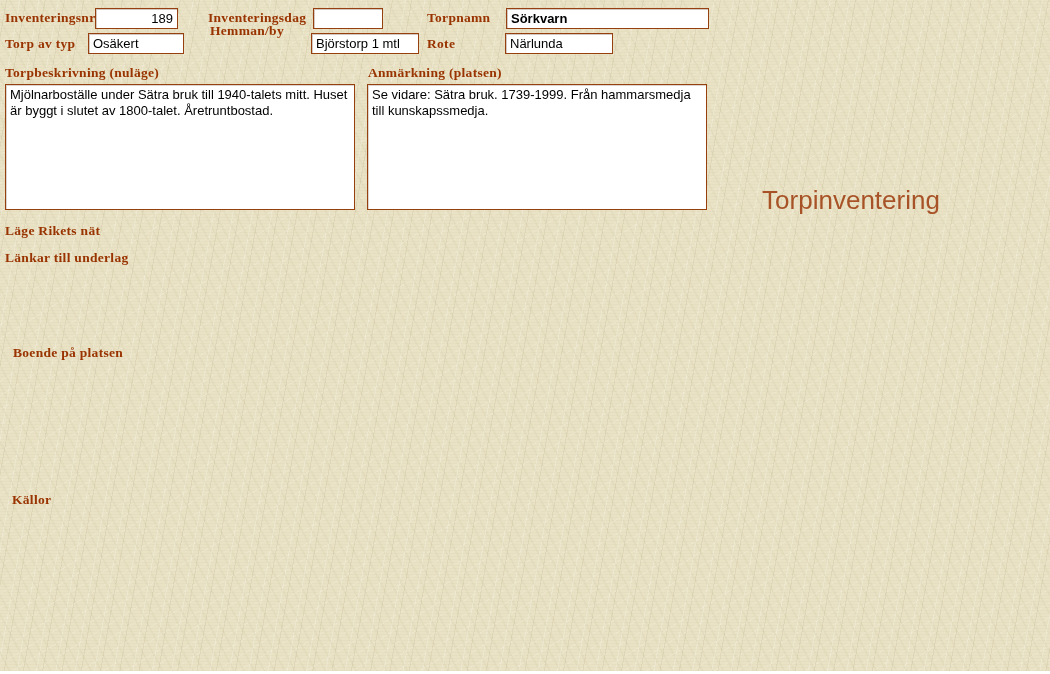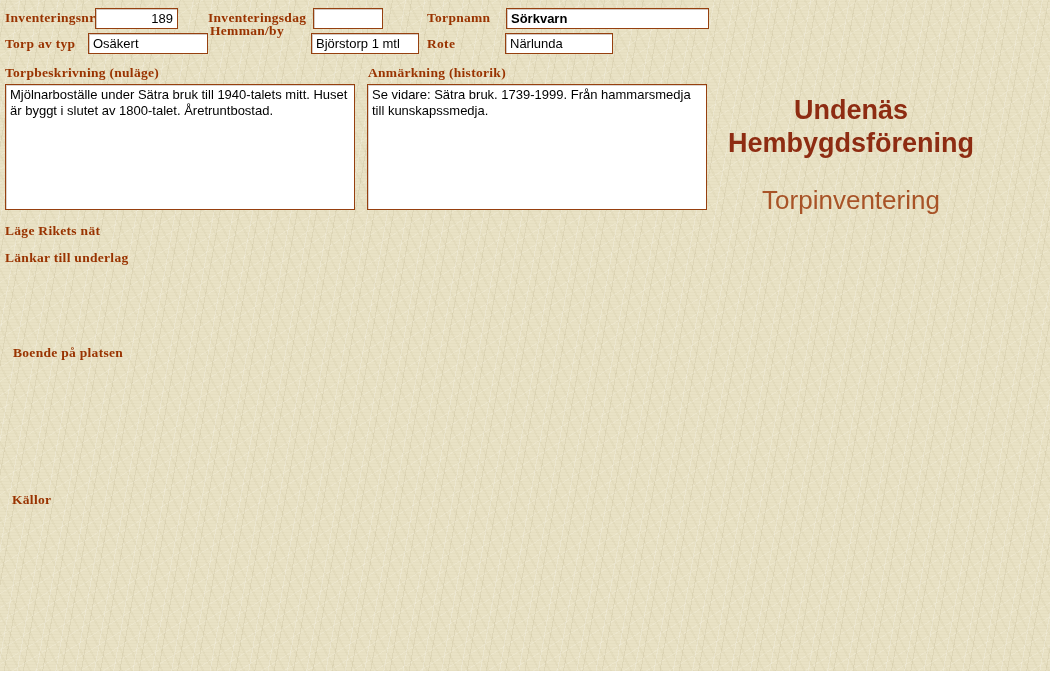--- a/index.html
+++ b/index.html
@@ -93,42 +93,38 @@
   <span class="lbl" style="left:5px; top:10px;">Inventeringsnr</span>
   <input class="field right" style="left: 95px; top: 8px; width: 83px;" value="189">
 
   <span class="lbl" style="left:208px; top:10px;">Inventeringsdag</span>
   <input class="field" style="left: 313px; top: 8px; width: 70px;" value="">
 
   <span class="lbl" style="left:427px; top:10px;">Torpnamn</span>
   <input class="field bold" style="left: 506px; top: 8px; width: 203px;" value="Sörkvarn">
 
   <span class="lbl" style="left:5px; top:36px;">Torp av typ</span>
-  <input class="field" style="left: 88px; top: 33px; width: 120px;" value="Osäkert">
+  <input class="field" style="left: 88px; top: 33px; width: 96px;" value="Osäkert">
 
   <span class="lbl" style="left:210px; top:23px;">Hemman/by</span>
   <input class="field" style="left: 311px; top: 33px; width: 108px;" value="Björstorp 1 mtl">
 
   <span class="lbl" style="left:427px; top:36px;">Rote</span>
   <input class="field" style="left: 505px; top: 33px; width: 108px;" value="Närlunda">
 
   <span class="lbl" style="left:5px; top:65px;">Torpbeskrivning (nuläge)</span>
   <textarea class="area" style="left: 5px; top: 84px; width: 350px; height: 126px;">Mjölnarboställe under Sätra bruk till 1940-talets mitt. Huset är byggt i slutet av 1800-talet. Åretruntbostad.</textarea>
 
-  <span class="lbl" style="left:368px; top:65px;">Anmärkning (historik)</span>
+  <span class="lbl" style="left:368px; top:65px;">Anmärkning (platsen)</span>
   <textarea class="area" style="left: 367px; top: 84px; width: 340px; height: 126px;">Se vidare: Sätra bruk. 1739-1999. Från hammarsmedja till kunskapssmedja.</textarea>
 
   <span class="lbl" style="left:5px; top:223px;">Läge Rikets nät</span>
 
   <span class="lbl" style="left:5px; top:250px;">Länkar till underlag</span>
 
   <span class="lbl" style="left:5px; top:345px;margin-left:8px;">Boende på platsen</span>
 
   <span class="lbl" style="left:12px; top:492px;">Källor</span>
 
-  <div class="org-heading">
-    <div>Undenäs</div>
-    <div>Hembygdsförening</div>
-  </div>
   <div class="sub-heading">Torpinventering</div>
 
   <div class="bottom-strip"></div>
 </div>
 
 </body></html>

